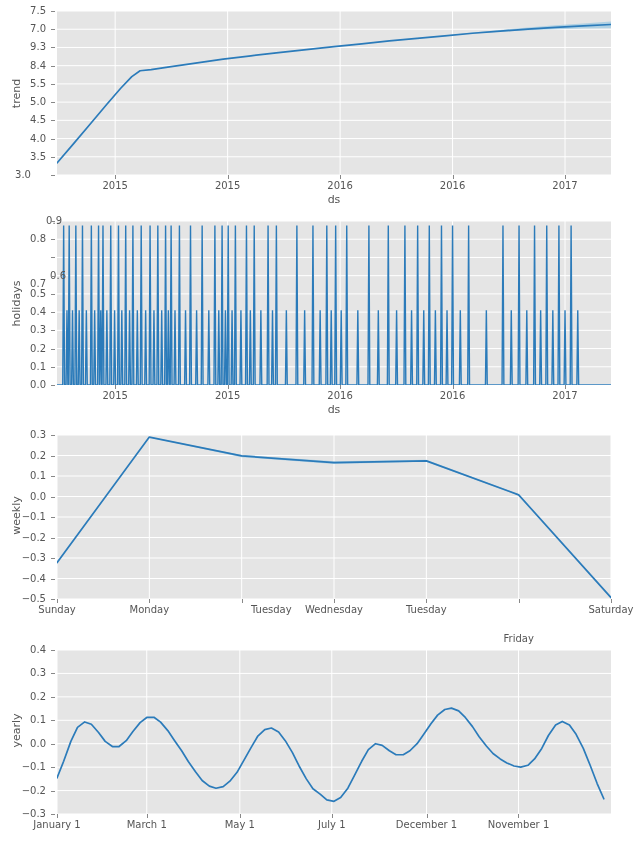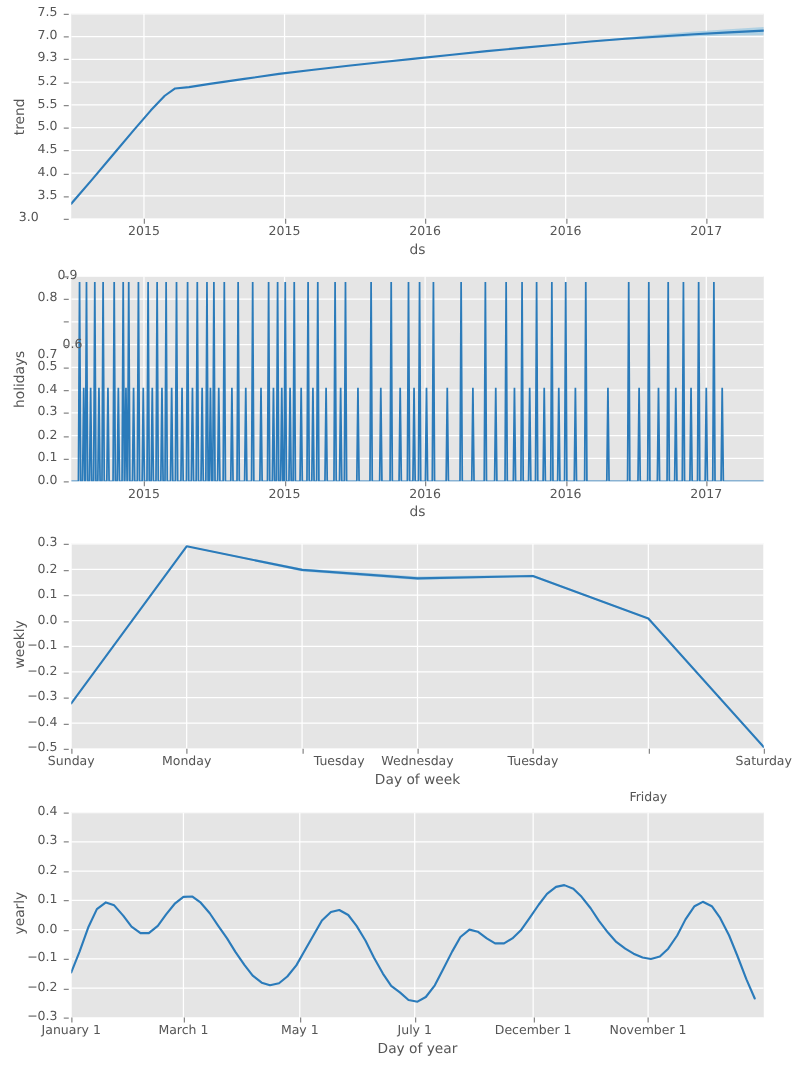--- a/index.html
+++ b/index.html
@@ -76,21 +76,21 @@
         <div class="ytick" style="left: 0px; width: 46px; top: 151.778px;">3.5</div>
         <div class="tickmark h" style="left: 51px; width: 4px; top: 157px;"></div>
         <div class="ytick" style="left: 0px; width: 46px; top: 133.556px;">4.0</div>
         <div class="tickmark h" style="left: 51px; width: 4px; top: 139px;"></div>
         <div class="ytick" style="left: 0px; width: 46px; top: 115.333px;">4.5</div>
         <div class="tickmark h" style="left: 51px; width: 4px; top: 120px;"></div>
         <div class="ytick" style="left: 0px; width: 46px; top: 97.1111px;">5.0</div>
         <div class="tickmark h" style="left: 51px; width: 4px; top: 102px;"></div>
         <div class="ytick" style="left: 0px; width: 46px; top: 78.8889px;">5.5</div>
         <div class="tickmark h" style="left: 51px; width: 4px; top: 84px;"></div>
-        <div class="ytick" style="left: 0px; width: 46px; top: 60.6667px;">5.2</div>
+        <div class="ytick" style="left: 0px; width: 46px; top: 60.6667px;">8.4</div>
         <div class="tickmark h" style="left: 51px; width: 4px; top: 66px;"></div>
         <div class="ytick" style="left: 0px; width: 46px; top: 42.4444px;">9.3</div>
         <div class="tickmark h" style="left: 51px; width: 4px; top: 47px;"></div>
         <div class="ytick" style="left: 0px; width: 46px; top: 24.2222px;">7.0</div>
         <div class="tickmark h" style="left: 51px; width: 4px; top: 29px;"></div>
         <div class="ytick" style="left: 0px; width: 46px; top: 6px;">7.5</div>
         <div class="tickmark h" style="left: 51px; width: 4px; top: 11px;"></div>
       </div>
     <div id="trend-xticks">
         <div class="xtick" style="left: 65.17px; width: 100px; top: 181px;">2015</div>
@@ -223,21 +223,20 @@
         <div class="tickmark v" style="left: 242px; top: 179px; height: 4px;"></div>
         <div class="xtick" style="left: 284px; width: 100px; top: 185px;">Wednesday</div>
         <div class="tickmark v" style="left: 334px; top: 179px; height: 4px;"></div>
         <div class="xtick" style="left: 376.333px; width: 100px; top: 185px;">Tuesday</div>
         <div class="tickmark v" style="left: 426px; top: 179px; height: 4px;"></div>
         <div class="xtick" style="left: 468.667px; width: 100px; top: 185px; margin-top: 29px;">Friday</div>
         <div class="tickmark v" style="left: 519px; top: 179px; height: 4px;"></div>
         <div class="xtick" style="left: 561px; width: 100px; top: 185px;">Saturday</div>
         <div class="tickmark v" style="left: 611px; top: 179px; height: 4px;"></div>
       </div>
-    <div class="xlabel" style="left:57px;top:197px;width:554px;">Day of week</div>
   </div>
 
   <div class="panel" style="top:632px;height:227px;">
     <div class="ylabel" style="left:-15px;top:92px;width:62px;transform:rotate(-90deg);">yearly</div>
     <div class="axes" style="left:57px;top:18px;width:554px;height:164px;">
       <svg width="554" height="164" viewBox="0 0 554 164">
         <g id="yearly-grid">
             <line x1="0" x2="554" y1="164" y2="164" stroke="#ffffff" stroke-width="1"></line>
             <line x1="0" x2="554" y1="140.57142857142858" y2="140.57142857142858" stroke="#ffffff" stroke-width="1"></line>
             <line x1="0" x2="554" y1="117.14285714285714" y2="117.14285714285714" stroke="#ffffff" stroke-width="1"></line>
@@ -281,16 +280,15 @@
         <div class="tickmark v" style="left: 147px; top: 182px; height: 4px;"></div>
         <div class="xtick" style="left: 189.82px; width: 100px; top: 188px;">May 1</div>
         <div class="tickmark v" style="left: 240px; top: 182px; height: 4px;"></div>
         <div class="xtick" style="left: 281.784px; width: 100px; top: 188px;">July 1</div>
         <div class="tickmark v" style="left: 332px; top: 182px; height: 4px;"></div>
         <div class="xtick" style="left: 376.518px; width: 100px; top: 188px;">December 1</div>
         <div class="tickmark v" style="left: 427px; top: 182px; height: 4px;"></div>
         <div class="xtick" style="left: 468.482px; width: 100px; top: 188px;">November 1</div>
         <div class="tickmark v" style="left: 518px; top: 182px; height: 4px;"></div>
       </div>
-    <div class="xlabel" style="left:57px;top:200px;width:554px;">Day of year</div>
   </div>
 
 </div>
 
 </body></html>

